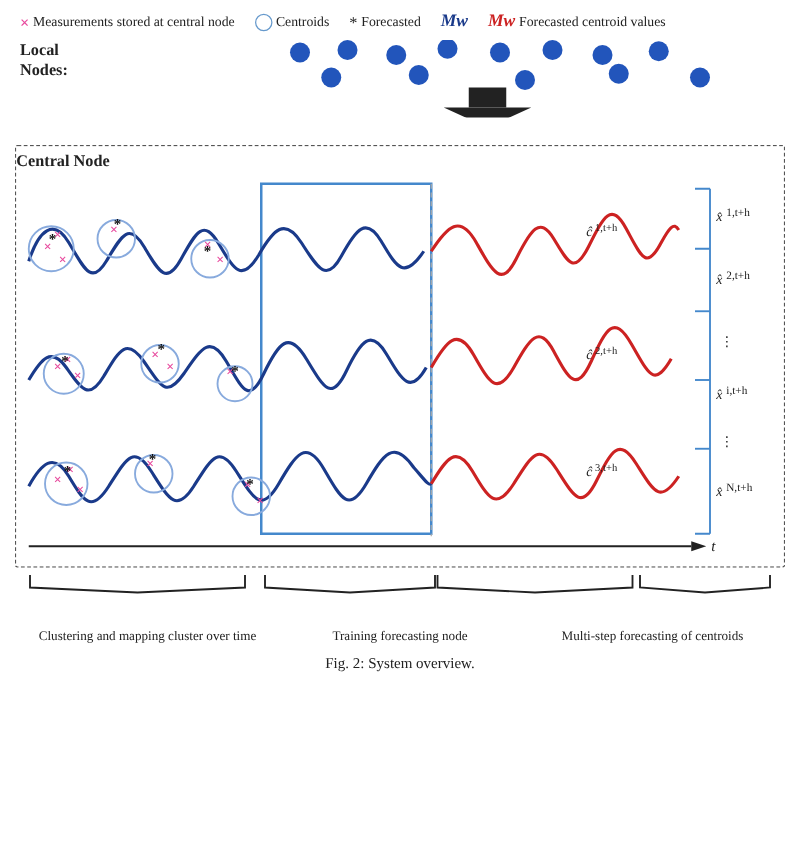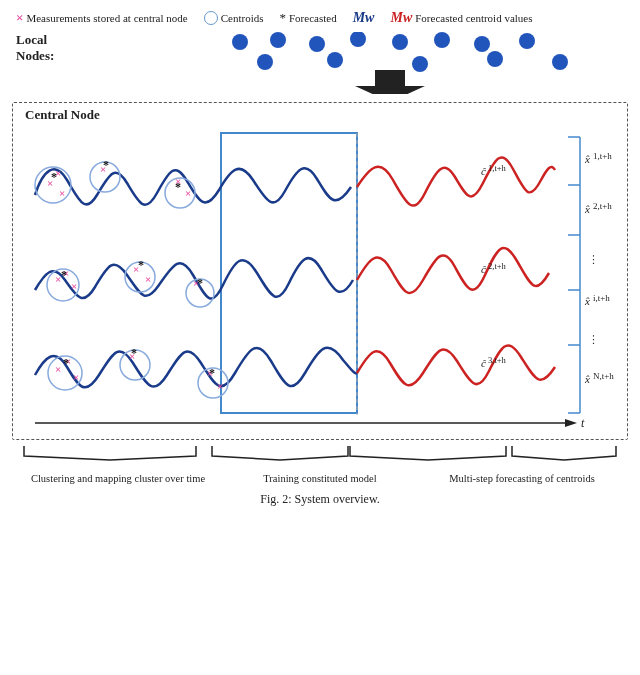--- a/index.html
+++ b/index.html
@@ -87,37 +87,37 @@
       height: 68px;
       display: flex;
       flex-direction: row;
     }
 
     
     .central-node-section {
       border: 1.5px dashed #555;
       border-radius: 2px;
       position: relative;
-      margin-top: 2px;
-      padding: 4px 6px 4px 12px;
+      margin-top: 16px;
+      padding: 4px 6px 4px 0;
     }
 
     .central-node-label {
       font-size: 13px;
       font-weight: bold;
       color: #222;
       margin-bottom: 2px;
     }
 
     
     .bottom-labels {
       display: flex;
       justify-content: space-between;
       align-items: flex-start;
-      margin-top: 4px;
+      margin-top: 20px;
       padding: 0 4px;
       gap: 6px;
     }
 
     .bottom-label {
       flex: 1;
       text-align: center;
       font-size: 10.5px;
       color: #222;
       line-height: 1.3;
@@ -314,20 +314,20 @@
       <path d="M 8,4 L 8,14 L 94,18 L 180,14 L 180,4" stroke="#222" stroke-width="1.5" fill="none"></path>
 
       <path d="M 196,4 L 196,14 L 264,18 L 332,14 L 332,4" stroke="#222" stroke-width="1.5" fill="none"></path>
 
       <path d="M 334,4 L 334,14 L 412,18 L 490,14 L 490,4" stroke="#222" stroke-width="1.5" fill="none"></path>
 
       <path d="M 496,4 L 496,14 L 548,18 L 600,14 L 600,4" stroke="#222" stroke-width="1.5" fill="none"></path>
     </svg>
     <div class="bottom-labels">
       <div class="bottom-label">Clustering and mapping cluster over time</div>
-      <div class="bottom-label">Training constituted model</div>
+      <div class="bottom-label">Training forecasting node</div>
       <div class="bottom-label">Multi-step forecasting of centroids</div>
     </div>
   </div>
 
   <div class="fig-caption">Fig. 2: System overview.</div>
 
 </div>
 
 </body></html>

